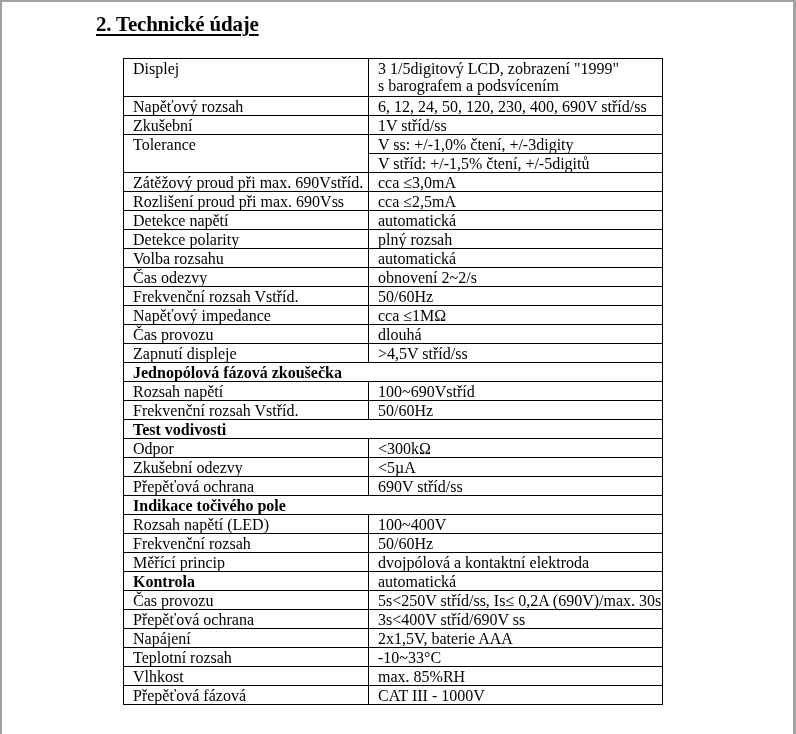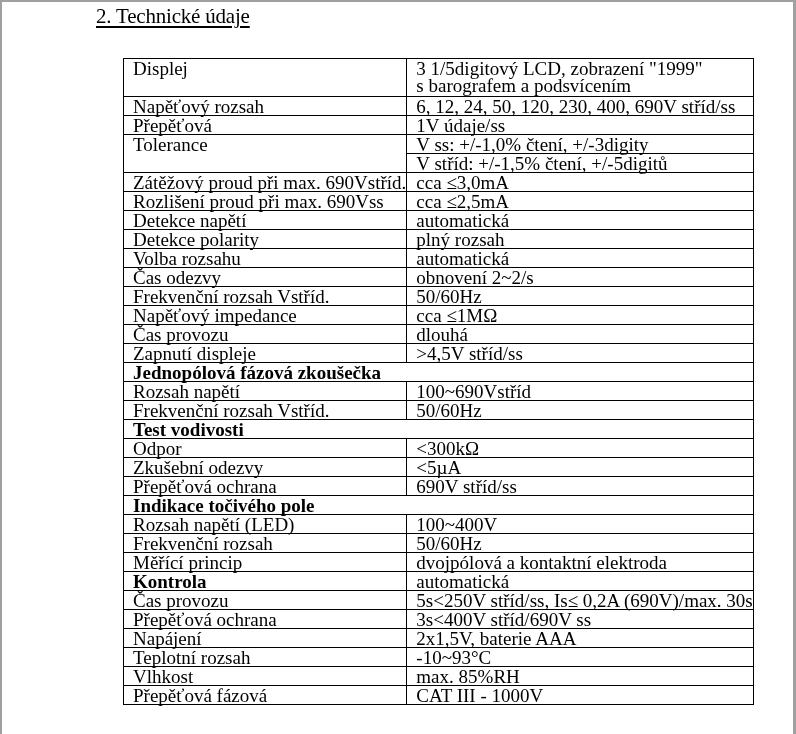--- a/index.html
+++ b/index.html
@@ -4,27 +4,27 @@
 <style>
   html, body { margin: 0; padding: 0; }
   body {
     width: 796px; height: 734px; background: #ffffff; position: relative; overflow: hidden;
     font-family: "Liberation Serif", "DejaVu Serif", serif; color: #000;
   }
   .page-border-top { position: absolute; left: 0; top: 0; width: 796px; height: 2px; background: #a0a0a0; }
   .page-border-left { position: absolute; left: 0; top: 0; width: 2px; height: 734px; background: #a0a0a0; }
   .page-border-right { position: absolute; right: 0; top: 0; width: 3px; height: 734px; background: #a0a0a0; }
   .heading {
-    position: absolute; left: 96px; top: 4px; font-size: 21px; font-weight: normal;
+    position: absolute; left: 96px; top: 12px; font-size: 21px; font-weight: bold;
     text-decoration: underline; text-decoration-thickness: 2px; text-underline-offset: 3px;
     letter-spacing: -0.2px; white-space: nowrap;
   }
   table.spec {
     position: absolute; left: 123px; top: 58px; width: 540px;
-    border-collapse: collapse; font-size: 19px; line-height: 17px;
+    border-collapse: collapse; font-size: 16px; line-height: 17px;
   }
   table.spec td {
     border: 1.3px solid #000; padding: 1px 0 0 9px; vertical-align: top; white-space: nowrap; height: 17px;
   }
   table.spec td.k { width: 235px; }
   table.spec td.v { padding-left: 9px; }
   table.spec td.section { font-weight: bold; }
   table.spec tr.r2 td { height: 36px; }
 </style>
 </head>
@@ -43,22 +43,22 @@
         <td class="v">
           <div>3 1/5digitový LCD, zobrazení "1999"</div>
           <div>s barografem a podsvícením</div>
         </td>
       </tr>
       <tr>
         <td class="k">Napěťový rozsah</td>
         <td class="v">6, 12, 24, 50, 120, 230, 400, 690V stříd/ss</td>
       </tr>
       <tr>
-        <td class="k">Přepěťová</td>
-        <td class="v">1V údaje/ss</td>
+        <td class="k">Zkušební</td>
+        <td class="v">1V stříd/ss</td>
       </tr>
       <tr>
         <td class="k" rowspan="2">Tolerance</td>
         <td class="v">V ss: +/-1,0% čtení, +/-3digity</td>
       </tr>
       <tr>
         <td class="v">V stříd: +/-1,5% čtení, +/-5digitů</td>
       </tr>
       <tr>
         <td class="k">Zátěžový proud při max. 690Vstříd.</td>
@@ -152,21 +152,21 @@
       <tr>
         <td class="k">Přepěťová ochrana</td>
         <td class="v">3s&lt;400V stříd/690V ss</td>
       </tr>
       <tr>
         <td class="k">Napájení</td>
         <td class="v">2x1,5V, baterie AAA</td>
       </tr>
       <tr>
         <td class="k">Teplotní rozsah</td>
-        <td class="v">-10~93°C</td>
+        <td class="v">-10~33°C</td>
       </tr>
       <tr>
         <td class="k">Vlhkost</td>
         <td class="v">max. 85%RH</td>
       </tr>
       <tr>
         <td class="k">Přepěťová fázová</td>
         <td class="v">CAT III - 1000V</td>
       </tr>
     </tbody>

